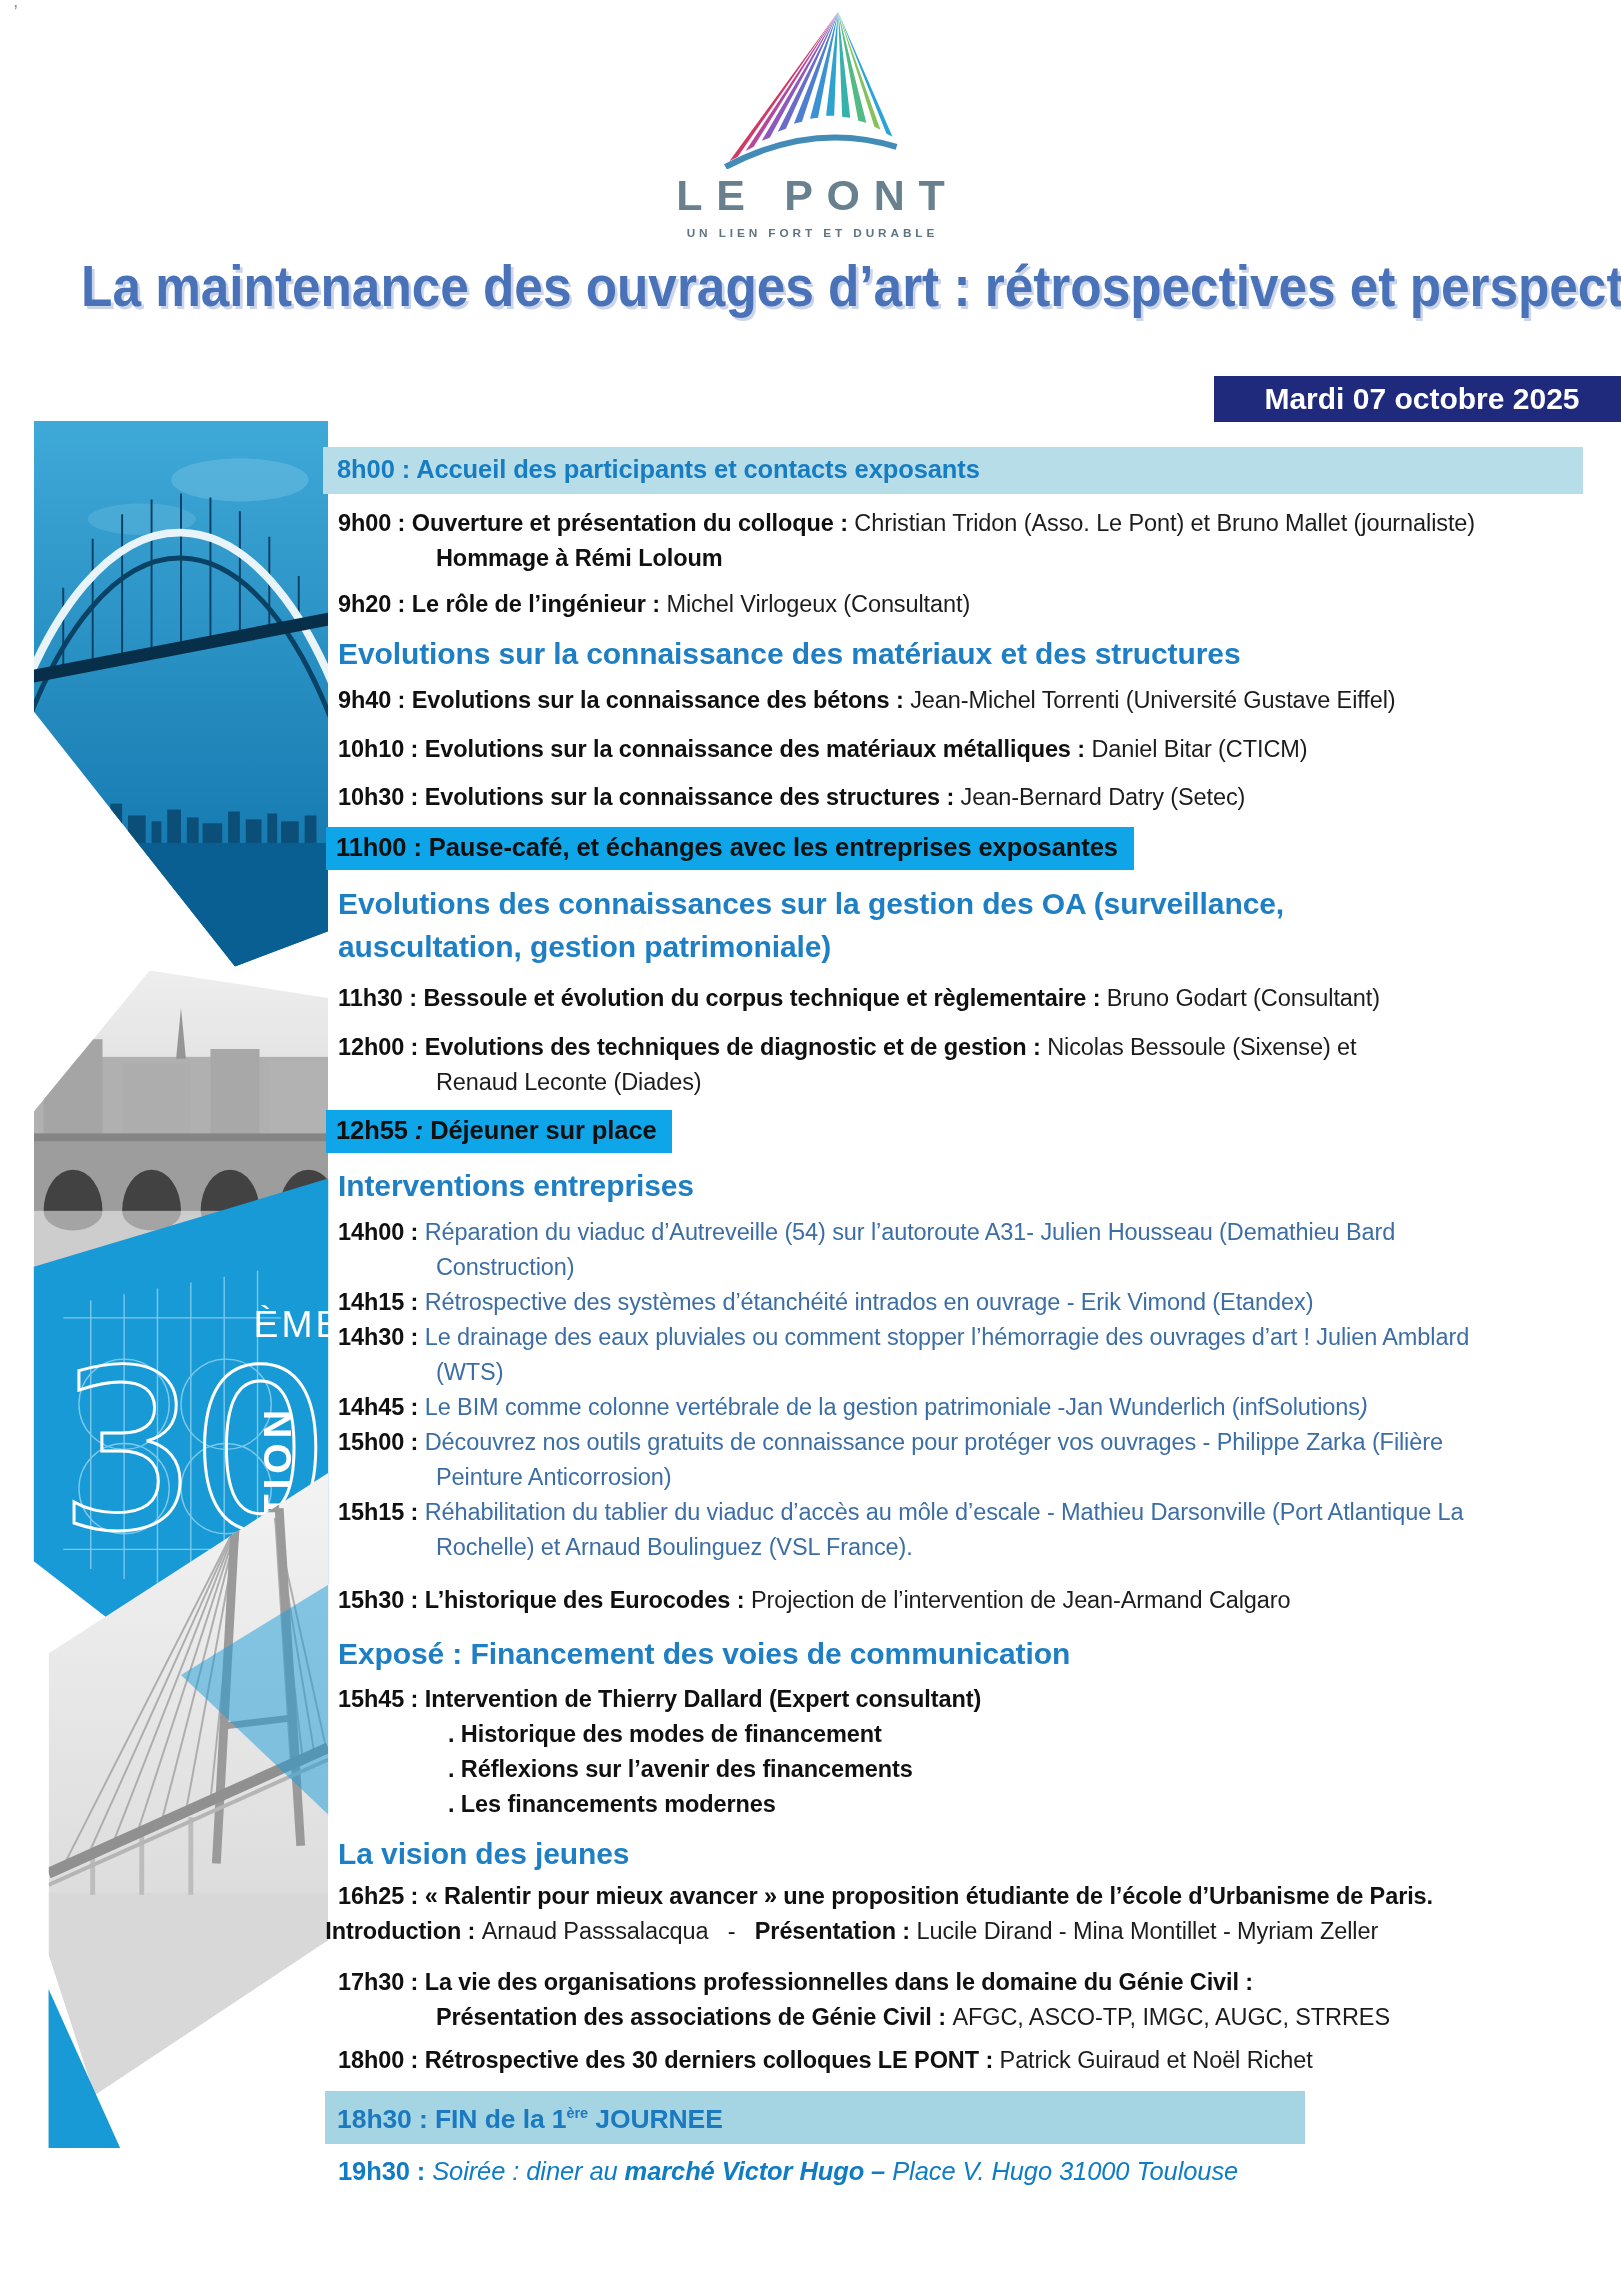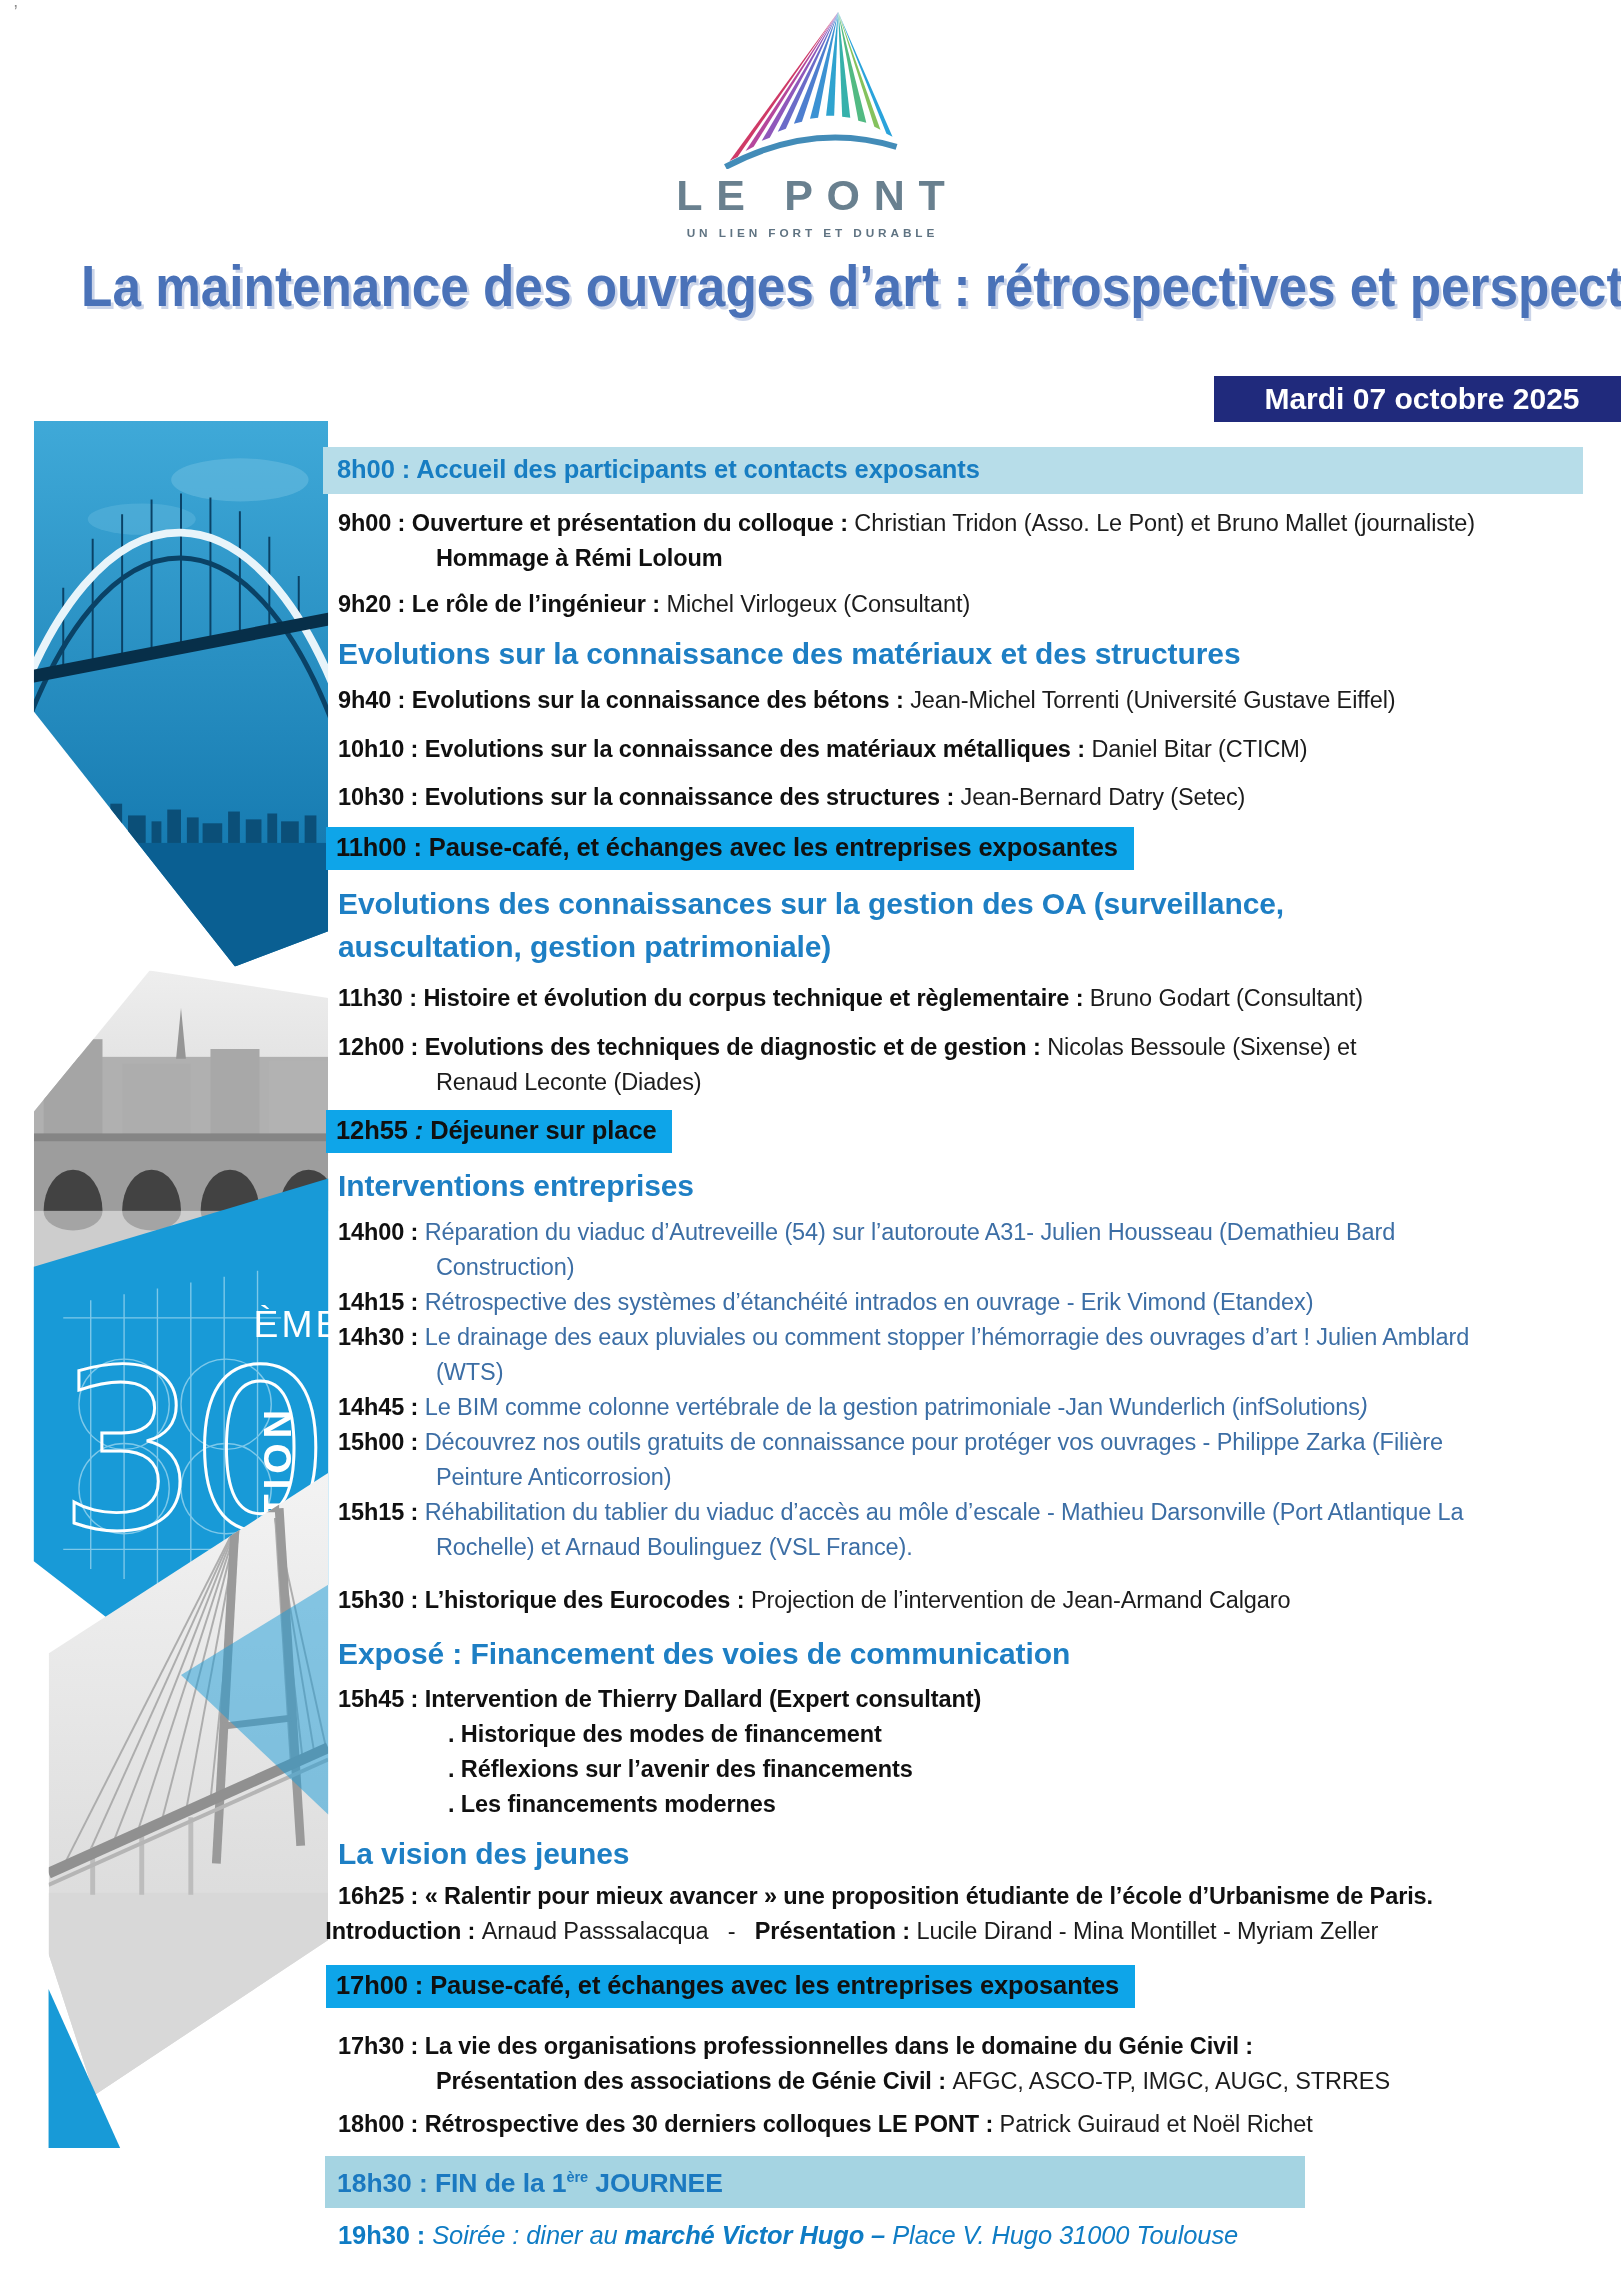--- a/index.html
+++ b/index.html
@@ -277,21 +277,21 @@
       </div>
       <div class="row r-session row-6">
         <div class="line ind0"><span class="seg s-b">10h30 : Evolutions sur la connaissance des structures : </span><span class="seg s-r">Jean-Bernard Datry (Setec)</span></div>
       </div>
       <div class="row r-pause row-7"><div class="line ind0"><span class="seg s-b">11h00 : Pause-café, et échanges avec les entreprises exposantes</span></div></div>
       <div class="row r-heading row-8">
         <div class="line ind0"><span class="seg s-h">Evolutions des connaissances sur la gestion des OA (surveillance,</span></div>
         <div class="line ind0"><span class="seg s-h">auscultation, gestion patrimoniale)</span></div>
       </div>
       <div class="row r-session row-9">
-        <div class="line ind0"><span class="seg s-b">11h30 : Histoire et évolution du corpus technique et règlementaire : </span><span class="seg s-r">Bruno Godart (Consultant)</span></div>
+        <div class="line ind0"><span class="seg s-b">11h30 : Bessoule et évolution du corpus technique et règlementaire : </span><span class="seg s-r">Bruno Godart (Consultant)</span></div>
       </div>
       <div class="row r-session row-10">
         <div class="line ind0"><span class="seg s-b">12h00 : Evolutions des techniques de diagnostic et de gestion : </span><span class="seg s-r">Nicolas Bessoule (Sixense) et</span></div>
         <div class="line ind1"><span class="seg s-r">Renaud Leconte (Diades)</span></div>
       </div>
       <div class="row r-pause row-11"><div class="line ind0"><span class="seg s-b">12h55 </span><span class="seg s-bi">: </span><span class="seg s-b">Déjeuner sur place</span></div></div>
       <div class="row r-heading row-12">
         <div class="line ind0"><span class="seg s-h">Interventions entreprises</span></div>
       </div>
       <div class="row r-session row-13">
@@ -328,21 +328,20 @@
         <div class="line ind2"><span class="seg s-b">. Réflexions sur l’avenir des financements</span></div>
         <div class="line ind2"><span class="seg s-b">. Les financements modernes</span></div>
       </div>
       <div class="row r-heading row-22">
         <div class="line ind0"><span class="seg s-h">La vision des jeunes</span></div>
       </div>
       <div class="row r-session row-23">
         <div class="line ind0"><span class="seg s-b">16h25 : « Ralentir pour mieux avancer » une proposition étudiante de l’école d’Urbanisme de Paris.</span></div>
         <div class="line indm1"><span class="seg s-b">Introduction : </span><span class="seg s-r">Arnaud Passsalacqua&nbsp;&nbsp; -&nbsp;&nbsp; </span><span class="seg s-b">Présentation : </span><span class="seg s-r">Lucile Dirand - Mina Montillet - Myriam Zeller</span></div>
       </div>
-      <div class="row r-pause row-24"><div class="line ind0"><span class="seg s-b">17h00 : Pause-café, et échanges avec les entreprises exposantes</span></div></div>
       <div class="row r-session row-25">
         <div class="line ind0"><span class="seg s-b">17h30 : La vie des organisations professionnelles dans le domaine du Génie Civil :</span></div>
         <div class="line ind1"><span class="seg s-b">Présentation des associations de Génie Civil : </span><span class="seg s-r">AFGC, ASCO-TP, IMGC, AUGC, STRRES</span></div>
       </div>
       <div class="row r-session row-26">
         <div class="line ind0"><span class="seg s-b">18h00 : Rétrospective des 30 derniers colloques LE PONT : </span><span class="seg s-r">Patrick Guiraud et Noël Richet</span></div>
       </div>
       <div class="row r-end row-27">
         <div class="line ind0"><span class="seg s-endb">18h30 : FIN de la 1</span><span class="seg s-endsup">ère</span><span class="seg s-endb"> JOURNEE</span></div>
       </div>

